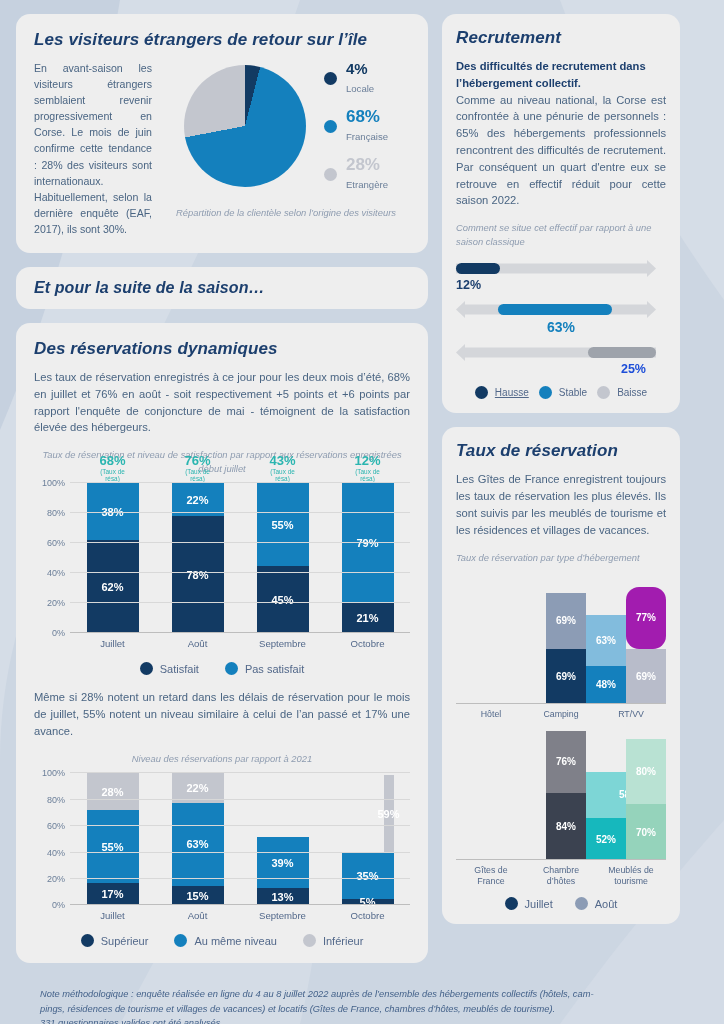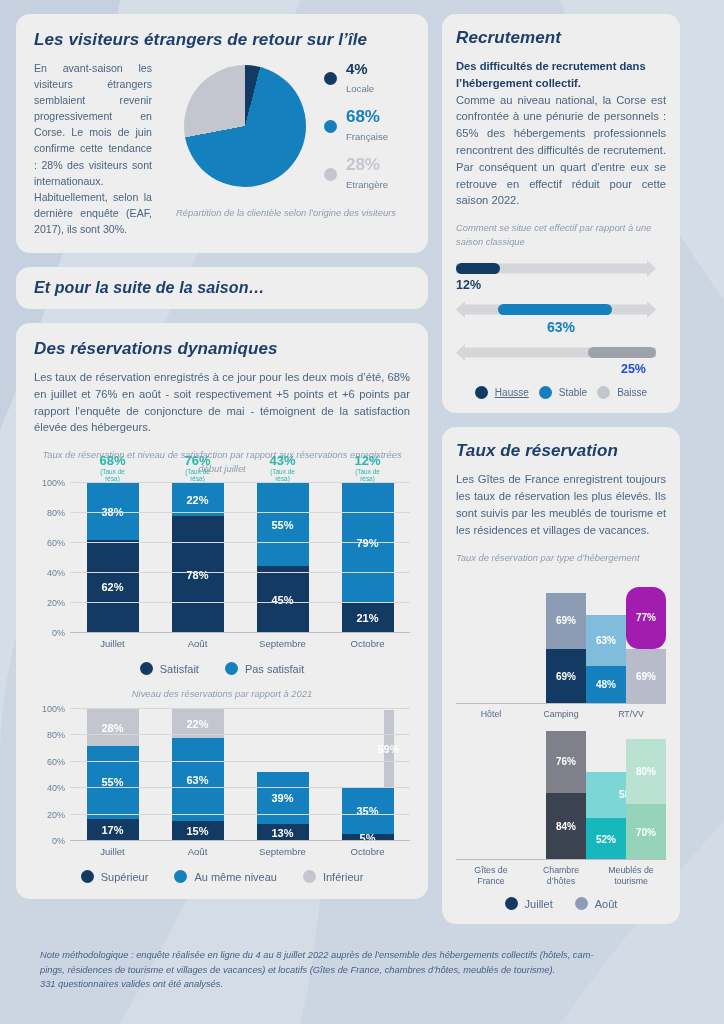--- a/index.html
+++ b/index.html
@@ -215,20 +215,21 @@
                 <span class="d" style="background:#123a63"></span>
                 <span>Satisfait</span>
               </div>
               <div class="lh">
                 <span class="d" style="background:#1480bd"></span>
                 <span>Pas satisfait</span>
               </div>
             </div>
         </div>
 
+        <div class="body-text" style="margin-top:14px">Même si 28% notent un retard dans les délais de réservation pour le mois de juillet, 55% notent un niveau similaire à celui de l’an passé et 17% une avance.</div>
         <div class="cap" style="margin-top:12px">Niveau des réservations par rapport à 2021</div>
 
         <div class="chart" id="chart2">
           <div class="plot" style="height:132px">
             <div class="yaxis" style="position: relative;">
                 <div class="ylab" style="bottom: 0%; transform: translateY(50%); top: auto;">0%</div>
                 <div class="ylab" style="bottom: 20%; transform: translateY(50%); top: auto;">20%</div>
                 <div class="ylab" style="bottom: 40%; transform: translateY(50%); top: auto;">40%</div>
                 <div class="ylab" style="bottom: 60%; transform: translateY(50%); top: auto;">60%</div>
                 <div class="ylab" style="bottom: 80%; transform: translateY(50%); top: auto;">80%</div>

